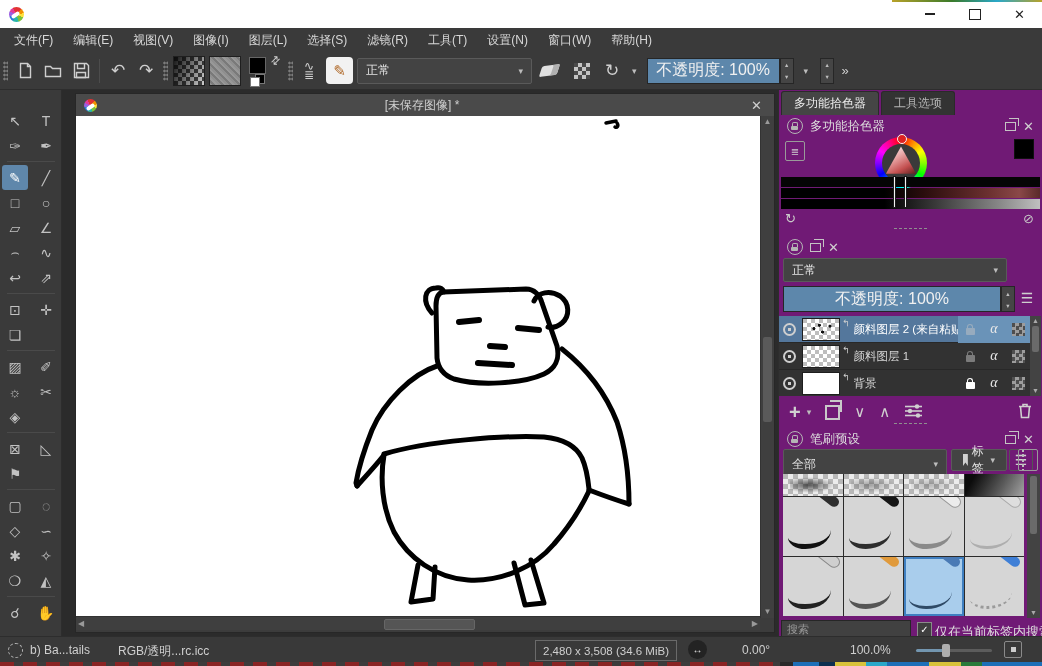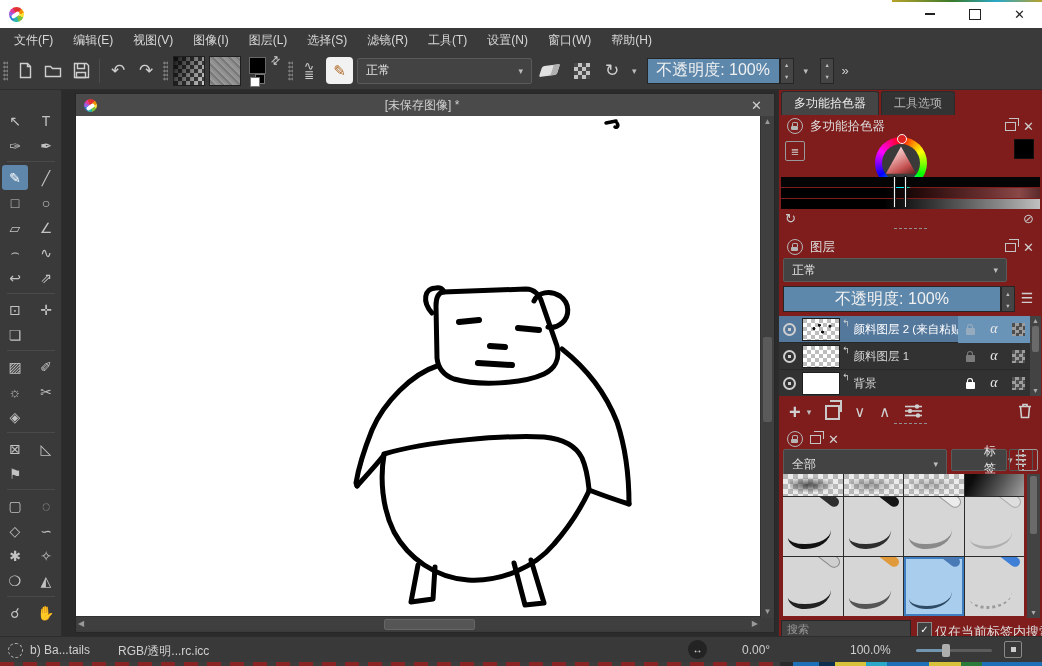--- a/index.html
+++ b/index.html
@@ -64,21 +64,21 @@
   #subtitle .x{color:#d0d0d0;font-size:13px;padding:0 4px}
   #canvas{position:absolute;left:0;top:22px;width:684px;height:502px;background:#ffffff;overflow:hidden}
   #vscroll{position:absolute;right:0;top:22px;width:14px;height:502px;background:#3f3f3f;border-left:1px solid #333;box-sizing:border-box;display:flex;flex-direction:column;align-items:center}
   #vscroll .ar{font-size:8px;color:#9a9a9a;line-height:12px;height:12px}
   #vscroll .thumb{position:absolute;left:2px;right:2px;top:44%;height:17%;background:#5a5a5a;border-radius:2px}
   #vscroll .sp{flex:1}
   #hscroll{position:absolute;left:0;bottom:2px;width:684px;height:14px;background:#3f3f3f;border-top:1px solid #333;box-sizing:border-box}
   #hscroll .ar{position:absolute;top:0;font-size:8px;color:#9a9a9a;line-height:13px}
   #hscroll .thumb{position:absolute;top:2px;height:9px;left:45%;width:13%;background:#555;border:1px solid #666;border-radius:2px}
   
-  #dock{position:absolute;left:778px;top:90px;width:264px;height:546px;background:#7f1d1d;border-left:1px solid #2d2d2d;box-sizing:border-box}
+  #dock{position:absolute;left:778px;top:90px;width:264px;height:546px;background:#701a75;border-left:1px solid #2d2d2d;box-sizing:border-box}
   .dtabs{position:absolute;left:0;top:0;right:0;height:25px;display:flex;align-items:flex-end;padding-left:2px}
   .dtab{padding:3px 12px;font-size:12px;border:1px solid #2a2a2a;border-bottom:none;border-radius:3px 3px 0 0;margin-right:2px}
   .dtab.on{background:#454545;color:#eee}
   .dtab.off{background:#333;color:#b5b5b5}
   .docker{position:absolute;left:0;right:0}
   .dhead{position:absolute;left:0;right:0;top:2px;height:18px;display:flex;align-items:center;gap:7px;padding:0 8px}
   .dtitle{font-size:12.5px;color:#ddd;flex:1}
   .clock{width:14px;height:14px;border:1.3px solid #b5b5b5;border-radius:50%;position:relative;flex:none}
   .clock::before{content:"";position:absolute;left:4px;top:2.5px;width:3.5px;height:3px;border:1.2px solid #b5b5b5;border-bottom:none;border-radius:2px 2px 0 0}
   .clock::after{content:"";position:absolute;left:3px;top:6.5px;width:7px;height:4.5px;background:#b5b5b5;border-radius:1px}
@@ -383,21 +383,20 @@
     <span class="smark" style="left:114px"></span>
     <span class="smark" style="left:125px"></span>
     <span class="cicon" style="left:6px;top:96px">↻</span>
     <span class="cicon" style="right:8px;top:96px">⊘</span>
     <div class="dots" style="position:absolute;left:114px;top:112px"></div>
   </div>
 
   <div class="docker" style="top:146px;height:190px">
     <div class="dhead">
       <span class="clock"></span>
-      <span class="dtitle">图层</span>
       <span class="flt"></span>
       <span class="dx">✕</span>
     </div>
     <div class="dd" style="position:absolute;left:4px;top:22px;width:224px;height:24px">
       <span>正常</span>
       <span class="caret">▾</span>
     </div>
     <span style="position:absolute;right:8px;top:26px"><span class="funnel"></span></span>
     <div class="slider" style="position:absolute;left:4px;top:50px;width:218px">
       <span class="fill" style="width:100%"></span>
@@ -490,28 +489,29 @@
           <path d="M1 3.5h12 M5 3.5V1.5h4v2 M2.5 3.5l1 11h7l1-11"></path>
         </svg>
       </span>
     </div>
     <div class="dots" style="position:absolute;left:114px;top:186px"></div>
   </div>
 
   <div class="docker" style="top:338px;height:208px">
     <div class="dhead">
       <span class="clock"></span>
+      <span class="dtitle">笔刷预设</span>
       <span class="flt"></span>
       <span class="dx">✕</span>
     </div>
     <div class="dd" style="position:absolute;left:4px;top:21px;width:164px;height:30px">
       <span>全部</span>
       <span class="caret">▾</span>
     </div>
-    <div class="dd" style="position:absolute;left:172px;top:21px;width:56px;height:22px;padding:0 20px;gap:12px">
+    <div class="dd" style="position:absolute;left:172px;top:21px;width:56px;height:22px;padding:0 11px;gap:4px">
       <span class="bmark"></span>
       <span>标签</span>
       <span class="caret" style="padding-left:0">▾</span>
     </div>
     <span class="menubtn" style="position:absolute;left:230px;top:21px;border:1px solid #555;border-radius:2px;height:20px">☰</span>
     <span class="detailbtn" style="position:absolute;right:4px;top:21px"></span>
 
     <div class="bgrid" style="top:46px;grid-template-rows:22px 59px 59px">
       <div class="cell erase">
           <span class="smr"></span>
@@ -567,20 +567,21 @@
     <input class="srch" style="top: 192px;" placeholder="搜索">
     <span class="cbx" style="left:138px;top:194px">✓</span>
     <span class="cbxlab" style="left:156px;top:195px">仅在当前标签内搜索</span>
   </div>
 </div>
 
 <div id="statusbar">
   <span class="selmode"></span>
   <span class="abs" style="left:30px;top:6px">b) Ba...tails</span>
   <span class="abs" style="left:118px;top:6px">RGB/透明...rc.icc</span>
+  <span class="dimsbox">2,480 x 3,508 (34.6 MiB)</span>
   <span class="dial">↔</span>
   <span class="abs" style="left:742px;top:6px">0.00°</span>
   <span class="abs" style="left:850px;top:6px">100.0%</span>
   <span class="ztrack">
       <span class="zthumb"></span>
     </span>
   <span class="zbtn">
       <i></i>
     </span>
 </div>

